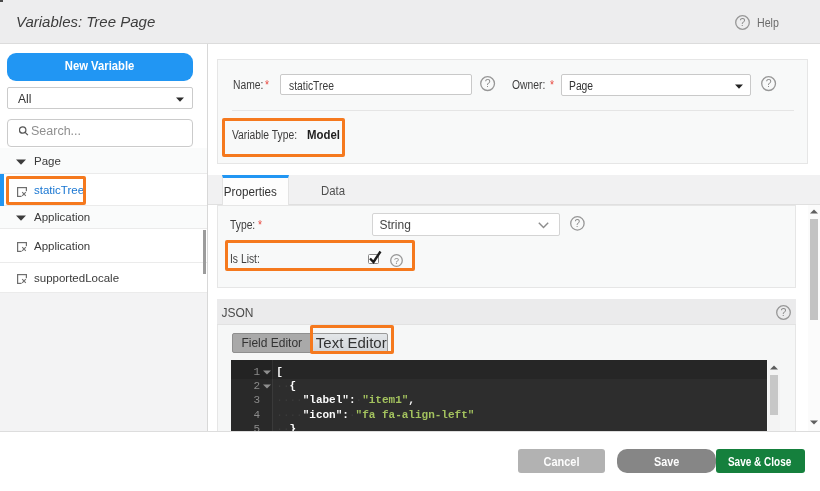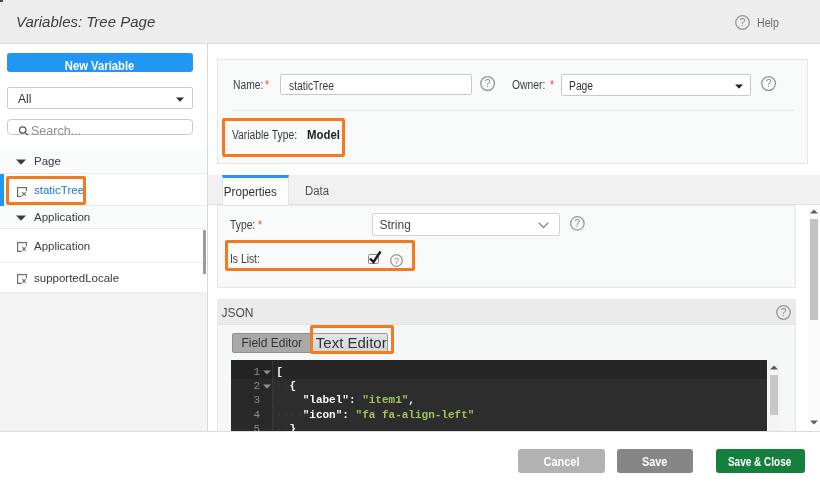--- a/index.html
+++ b/index.html
@@ -20,28 +20,28 @@
 <div class="abs" style="left:0;top:0;width:820px;height:44px;background:#ededee;border-bottom:1px solid #dcdcdc;"></div>
 <div class="abs" style="left:0;top:0;width:3px;height:2px;background:#4a4a4a;"></div>
 <div class="abs" style="left:16px;top:13px;font-size:15px;color:#3d3d3d;font-style:italic;">Variables: Tree Page</div>
 <svg class="abs" style="left:733.5px;top:13.5px;" width="17.0" height="17.0" viewBox="0 0 17.0 17.0">
     <circle cx="8.5" cy="8.5" r="6.8" fill="none" stroke="#979797" stroke-width="1.3"></circle>
     <text x="8.5" y="12.28" text-anchor="middle" font-family="Liberation Sans" font-size="10.5" fill="#8a8a8a">?</text>
   </svg>
 <div class="cond" style="left:757px;top:15.5px;color:#6b6b6b;font-size:12.5px;transform:scaleX(0.85);">Help</div>
 
 <div class="abs" style="left:0;top:44px;width:208px;height:387px;background:#ffffff;border-right:1px solid #d8d8d8;"></div>
-<div class="abs" style="left:7px;top:53px;width:186px;height:19px;background:#2196f3;border-radius:3px;text-align:center;color:#fff;line-height:23px;"><span style="display:inline-block;font-weight:bold;font-size:12.5px;transform:scaleX(0.9);">New Variable</span></div>
+<div class="abs" style="left:7px;top:53px;width:186px;height:28px;background:#2196f3;border-radius:9px;text-align:center;color:#fff;line-height:23px;"><span style="display:inline-block;font-weight:bold;font-size:12.5px;transform:scaleX(0.9);">New Variable</span></div>
 <div class="abs" style="left:7px;top:87px;width:186px;height:22px;background:#fff;border:1px solid #cbcbcb;border-radius:2px;">
   <span style="position:absolute;left:10px;top:3.5px;font-size:12px;color:#333;">All</span>
   <svg style="position:absolute;right:8px;top:8.5px;" width="8" height="5" viewBox="0 0 8 5">
       <polygon points="0,0.4 8,0.4 4,4.8" fill="#2b2b2b"></polygon>
     </svg>
 </div>
-<div class="abs" style="left:7px;top:119px;width:186px;height:16px;background:#fff;border:1px solid #cbcbcb;border-radius:4px;">
+<div class="abs" style="left:7px;top:119px;width:186px;height:28px;background:#fff;border:1px solid #cbcbcb;border-radius:4px;">
   <svg style="position:absolute;left:11px;top:4.5px;" width="12" height="13" viewBox="0 0 12 13">
       <circle cx="3.7" cy="5" r="3.2" fill="none" stroke="#555" stroke-width="1.2"></circle>
       <line x1="6.1" y1="7.4" x2="8.9" y2="10.2" stroke="#555" stroke-width="1.2"></line>
     </svg>
   <span style="position:absolute;left:23px;top:4px;font-size:12.5px;color:#8f8f8f;">Search...</span>
 </div>
 
 <div class="abs" style="left:0;top:148px;width:207px;height:283px;background:#f3f3f4;"></div>
 <div class="abs" style="left:0;top:148px;width:207px;height:26px;background:#fafbfb;border-bottom:1px solid #ebebeb;"></div>
 <svg class="abs" style="left:16px;top:159px;" width="10" height="6" viewBox="0 0 10 6">
@@ -98,21 +98,21 @@
 <svg class="abs" style="left:760.1px;top:75.2px;" width="17.2" height="17.2" viewBox="0 0 17.2 17.2">
     <circle cx="8.6" cy="8.6" r="6.8999999999999995" fill="none" stroke="#979797" stroke-width="1.3"></circle>
     <text x="8.6" y="12.379999999999999" text-anchor="middle" font-family="Liberation Sans" font-size="10.5" fill="#8a8a8a">?</text>
   </svg>
 <div class="abs" style="left:232px;top:110px;width:562px;height:1px;background:#e5e5e5;"></div>
 <div class="cond" style="left:231.5px;top:128px;">Variable Type:</div>
 <div class="cond" style="left:307px;top:128px;font-weight:bold;color:#1f1f1f;transform:scaleX(0.95);">Model</div>
 <div class="obox" style="left:222px;top:118px;width:123px;height:38.5px;"></div>
 
 <div class="abs" style="left:208px;top:175px;width:612px;height:29.5px;background:#f1f1f2;border-bottom:1px solid #e0e0e0;"></div>
-<div class="cond" style="left:305px;top:184px;color:#4f4f4f;transform:scaleX(0.95);text-align:center;">Data</div>
+<div class="cond" style="left:321px;top:184px;color:#4f4f4f;transform:scaleX(0.95);text-align:center;">Data</div>
 <div class="abs" style="left:222px;top:175px;width:67px;height:30px;background:#fdfdfd;border-top:3px solid #2196f3;border-left:1px solid #e3e3e3;border-right:1px solid #e3e3e3;text-align:left;line-height:26px;"><span class="condc" style="color:#333;transform:scaleX(0.97);">Properties</span></div>
 
 <div class="abs" style="left:216.5px;top:204.5px;width:579.5px;height:83px;background:#f8f9f9;border:1px solid #e6e6e6;"></div>
 <div class="cond" style="left:229.5px;top:217.5px;">Type:</div>
 <div class="cond red" style="left:258px;top:217.5px;">*</div>
 <div class="abs" style="left:372px;top:212.5px;width:188px;height:23px;background:#fff;border:1px solid #d4d4d4;border-radius:2px;">
   <svg style="position:absolute;right:10px;top:8.5px;" width="11" height="7" viewBox="0 0 11 7">
       <polyline points="0.8,0.8 5.5,5.6 10.2,0.8" fill="none" stroke="#8c8c8c" stroke-width="1.4"></polyline>
     </svg>
 </div>
@@ -172,14 +172,14 @@
       <polygon points="0,4.6 8,4.6 4,0.4" fill="#5f5f5f"></polygon>
     </svg>
   <div class="abs" style="left:1.5px;top:14px;width:8.5px;height:101.5px;background:#c3c3c3;"></div>
   <svg class="abs" style="left:2px;top:215.5px;" width="8" height="5" viewBox="0 0 8 5">
       <polygon points="0,0.4 8,0.4 4,4.6" fill="#5f5f5f"></polygon>
     </svg>
 </div>
 
 <div class="abs" style="left:0;top:431px;width:820px;height:60px;background:#fff;border-top:1px solid #dddddd;"></div>
 <div class="fbtn" style="left:518px;width:87px;background:#b2b2b2;"><span style="transform:scaleX(0.88)">Cancel</span></div>
-<div class="fbtn" style="left:617px;width:76px;background:#868686;"><span style="transform:scaleX(0.87)">Save</span></div>
+<div class="fbtn" style="left:617px;width:99px;background:#868686;border-radius:10px;"><span style="transform:scaleX(0.87)">Save</span></div>
 <div class="fbtn" style="left:715.5px;width:89px;background:#15803d;color:#fff;"><span style="transform:scaleX(0.8)">Save &amp; Close</span></div>
 
 </body></html>

